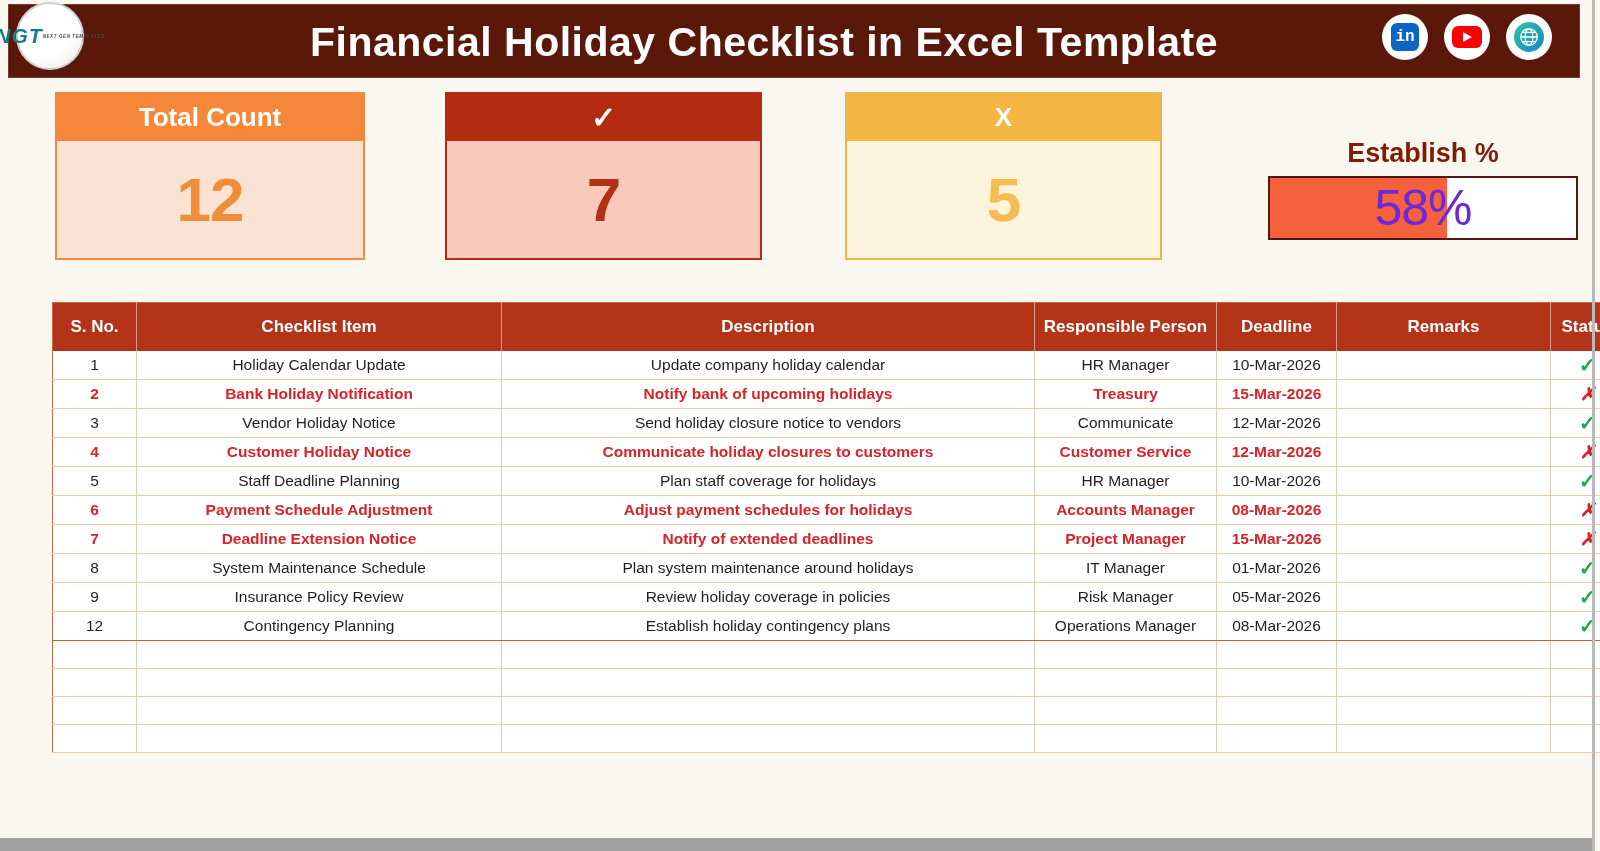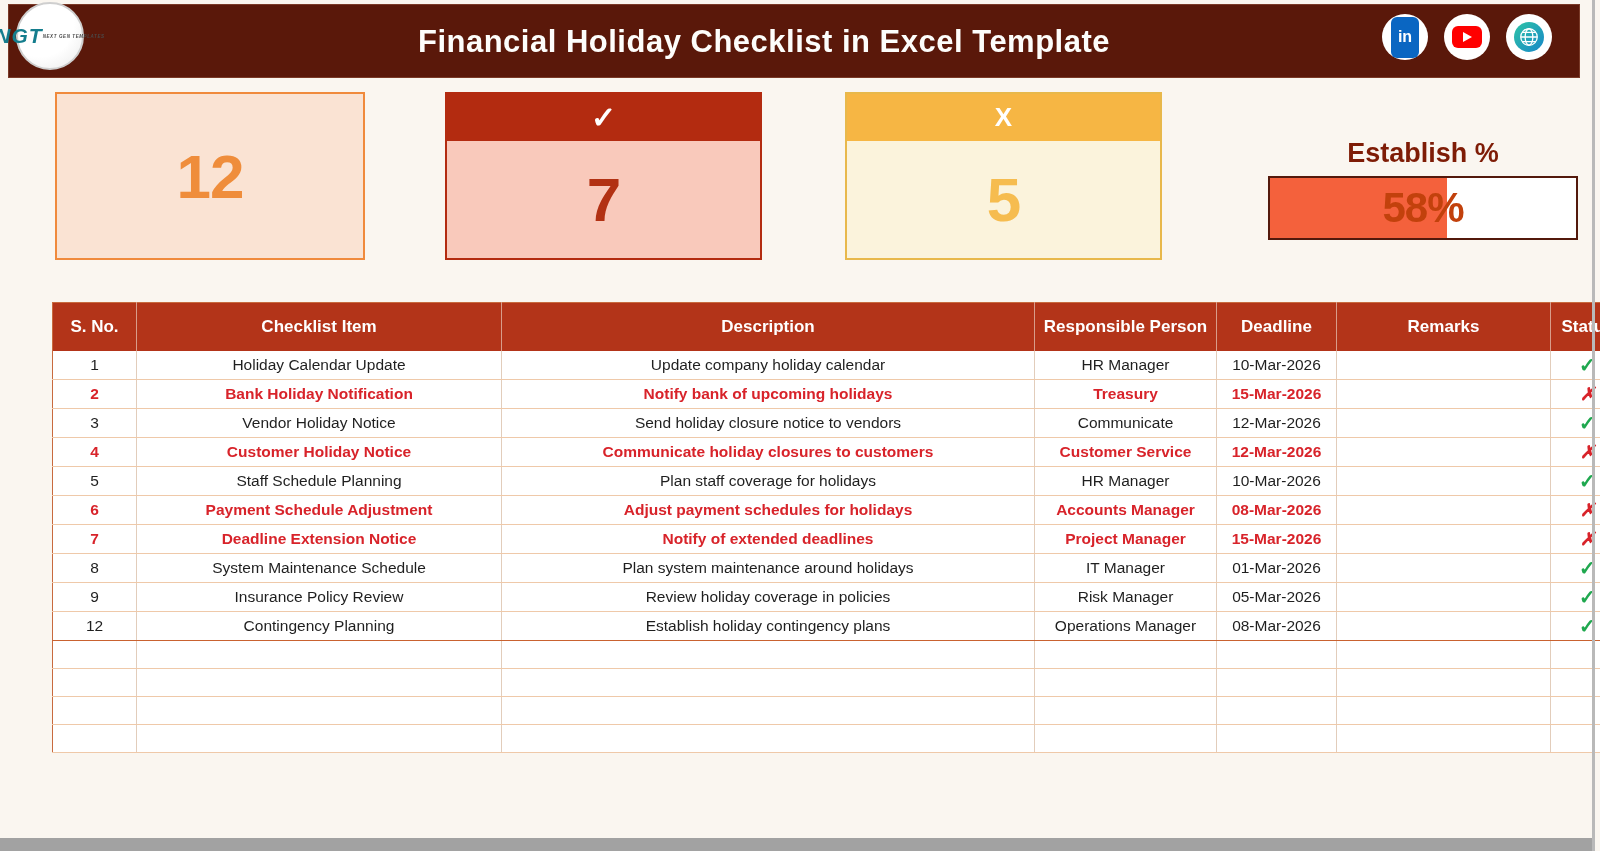--- a/index.html
+++ b/index.html
@@ -16,43 +16,43 @@
   .edge-bottom { position:absolute; left:0; top:838px; width:1592px; height:13px; background:#a2a2a2; }
 
   
   .banner {
     position:absolute; left:8px; top:4px; width:1572px; height:74px;
     background:#5a180a; border:1px solid #7a3a28;
   }
   .banner-title {
     position:absolute; left:0; right:60px; top:0; height:74px;
     display:flex; align-items:center; justify-content:center;
-    color:#fdfdfb; font-size:31px; font-weight:700; letter-spacing:.5px;
+    color:#fdfdfb; font-size:41px; font-weight:700; letter-spacing:.5px;
   }
   .logo-badge {
     position:absolute; left:16px; top:2px; width:68px; height:68px; border-radius:50%;
     background:radial-gradient(circle at 35% 30%, #ffffff 55%, #e9e9e9 100%);
     border:2px solid #cfcfcf;
     display:flex; flex-direction:row; align-items:center; justify-content:center;
     z-index:3;
     font-style:italic;
   }
   .logo-text { font-size:21px; font-weight:800; color:#147d8d; letter-spacing:1px; }
   .logo-swoosh { width:44px; height:8px; margin-top:-2px; }
   .logo-sub { font-size:4.5px; font-weight:700; color:#4a4a4a; letter-spacing:.6px; margin-top:1px; white-space:nowrap; }
 
   .social-row { position:absolute; right:48px; top:14px; display:flex; gap:16px; }
   .social-circle {
     width:46px; height:46px; border-radius:50%; background:#ffffff;
     display:flex; align-items:center; justify-content:center; cursor:pointer;
   }
   .li-box {
-    width:28px; height:41px; border-radius:6px; background:#0a66c2;
+    width:28px; height:28px; border-radius:6px; background:#0a66c2;
     color:#ffffff; font-weight:800; font-size:16px;
-    display:flex; align-items:center; justify-content:center;
+    display:flex; align-items:center; justify-content:center;font-family:Liberation Mono, monospace;
   }
   .yt-box {
     width:30px; height:22px; border-radius:6px; background:#ff0000;
     display:flex; align-items:center; justify-content:center;
   }
   .yt-play { width:0; height:0; border-left:9px solid #ffffff; border-top:5px solid transparent; border-bottom:5px solid transparent; }
   .globe-box {
     width:30px; height:30px; border-radius:50%;
     background:linear-gradient(135deg,#2ec4a5 0%,#1787c9 100%);
     display:flex; align-items:center; justify-content:center;
@@ -83,21 +83,21 @@
     position:absolute; left:1268px; top:138px; width:310px;
     text-align:center; color:#7e1c06; font-size:27px; font-weight:800;
   }
   .completion-bar {
     position:absolute; left:1268px; top:176px; width:310px; height:64px;
     background:#ffffff; border:2px solid #53190c; overflow:hidden;
   }
   .completion-fill { position:absolute; left:0; top:0; bottom:0; background:#f4613c; }
   .completion-value {
     position:absolute; inset:0; display:flex; align-items:center; justify-content:center;
-    color:#c2410c; font-size:42px; font-weight:700; letter-spacing:-1px;
+    color:#6d28d9; font-size:50px; font-weight:400; letter-spacing:-1px;
   }
 
   
   table.checklist {
     position:absolute; left:24px; top:302px; width:1572px;
     border-collapse:collapse; table-layout:fixed; background:#ffffff;
     border:1px solid #c86a3e;
     margin-left:28px;
   }
   .checklist thead th {
@@ -147,20 +147,21 @@
       <svg width="22" height="22" viewBox="0 0 24 24" fill="none" stroke="#ffffff" stroke-width="1.4">
         <circle cx="12" cy="12" r="9"></circle>
         <ellipse cx="12" cy="12" rx="4.2" ry="9"></ellipse>
         <path d="M3 12 h18 M4.4 7 h15.2 M4.4 17 h15.2"></path>
       </svg>
     </div>
   </div>
 </div>
 
 <div class="card card-total">
+  <div class="card-head">Total Count</div>
   <div class="card-body">12</div>
 </div>
 <div class="card card-done">
   <div class="card-head">✓</div>
   <div class="card-body">7</div>
 </div>
 <div class="card card-pending">
   <div class="card-head">X</div>
   <div class="card-body">5</div>
 </div>
@@ -224,21 +225,21 @@
     <td>4</td>
     <td>Customer Holiday Notice</td>
     <td>Communicate holiday closures to customers</td>
     <td>Customer Service</td>
     <td>12-Mar-2026</td>
     <td></td>
     <td class="status-pending">✗</td>
   </tr>
       <tr class="row">
     <td>5</td>
-    <td>Staff Schedule Planning</td>
+    <td>Staff Deadline Planning</td>
     <td>Plan staff coverage for holidays</td>
     <td>HR Manager</td>
     <td>10-Mar-2026</td>
     <td></td>
     <td class="status-done">✓</td>
   </tr>
       <tr class="row pending">
     <td>6</td>
     <td>Payment Schedule Adjustment</td>
     <td>Adjust payment schedules for holidays</td>

